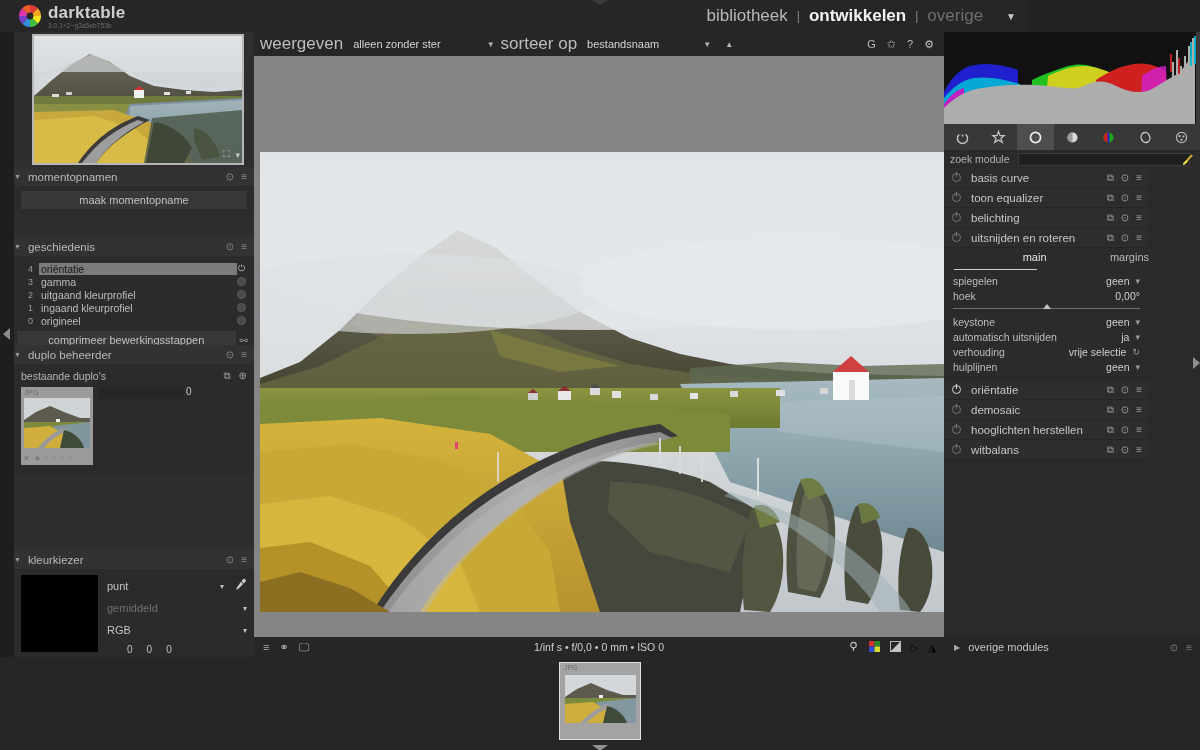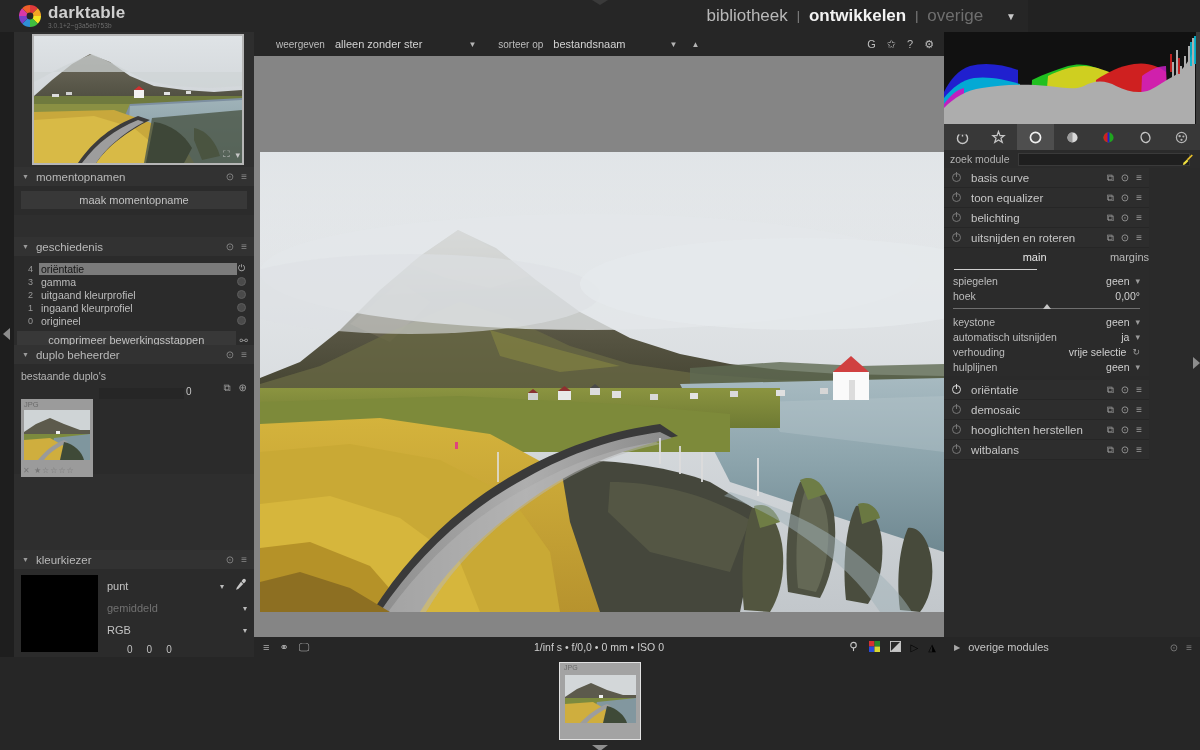--- a/index.html
+++ b/index.html
@@ -45,21 +45,21 @@
                 border-right: 7px solid #8d8d8d; }
 
   
   #nav-preview { position: absolute; left: 18px; top: 2px; width: 212px; height: 131px; background: #b6b6b6; padding: 2px; }
   #nav-img { width: 100%; height: 100%; position: relative; overflow: hidden; }
   #nav-tools { position: absolute; right: 4px; top: 115px; display: flex; gap: 6px; align-items: center; color: #c6c6c6; font-size: 9px; }
 
   
   .sec { width: 240px; background: #2e2e2e; }
   .sec-head {
-    height: 19px; display: flex; align-items: center; padding-left: 8px;
+    height: 19px; display: flex; align-items: center; 
     background: #323232; color: #b9b9b9; font-size: 11.5px;
   }
   .sec-head .tri { font-size: 7px; margin-right: 7px; color: #9a9a9a; }
   .sec-head .hicons { margin-left: auto; margin-right: 7px; display: flex; gap: 7px; color: #8a8a8a; font-size: 10px; }
   .sec-body { padding: 5px 7px 6px 7px; background: #2b2b2b; }
 
   .wide-btn {
     height: 18px; background: #383838; color: #c2c2c2; font-size: 11px;
     display: flex; align-items: center; justify-content: center; width: 100%;
   }
@@ -67,41 +67,41 @@
   
   .hist-list { background: #2b2b2b; }
   .hist-row { height: 13px; display: flex; align-items: center; font-size: 10.5px; color: #bdbdbd; }
   .hist-num { width: 16px; text-align: right; margin-right: 6px; color: #9a9a9a; font-size: 9px; }
   .hist-label { flex: 1; padding-left: 2px; }
   .hist-row.sel .hist-label { background: #7b7b7b; color: #131313; }
   .hist-dot { width: 9px; height: 9px; border-radius: 50%; background: #4a4a4a; border: 1px solid #5d5d5d; margin-right: 2px; }
   .hist-row.sel .hist-dot { background: none; border: none; color: #b9b9b9; font-size: 9px; text-align: center; line-height: 9px; }
 
   
-  .dup-sub { font-size: 10.5px; color: #b5b5b5; display: flex; align-items: flex-start; flex-direction: column; }
+  .dup-sub { font-size: 10.5px; color: #b5b5b5; display: flex; align-items: flex-end; }
   .dup-sub .ic { margin-left: auto; display: flex; gap: 8px; color: #9f9f9f; font-size: 10px; }
   #dup-thumb { width: 72px; height: 78px; background: #9b9b9b; position: relative; }
   #dup-thumb .jpg { position: absolute; left: 3px; top: 1px; font-size: 7.5px; color: #6a6a6a; }
   #dup-thumb .pic { position: absolute; left: 3px; top: 11px; width: 66px; height: 50px; overflow: hidden; }
   #dup-thumb .stars { position: absolute; left: 2px; bottom: 2px; font-size: 8px; color: #777; letter-spacing: 1px; }
   #dup-slider { position: absolute; left: 85px; top: 24px; width: 85px; height: 11px; background: #262626; }
   #dup-val { position: absolute; left: 172px; top: 22px; font-size: 10px; color: #c6c6c6; }
 
   
   #cp-swatch { width: 77px; height: 77px; background: #000; }
   .cp-row { display: flex; align-items: center; height: 22px; font-size: 11px; color: #c2c2c2; }
   .cp-row.dim { color: #717171; }
   .cp-caret { margin-left: auto; color: #bcbcbc; font-size: 8px; }
   .cp-nums { display: flex; gap: 14px; font-size: 10px; color: #c0c0c0; }
   .chk { width: 11px; height: 11px; border: 1px solid #5b5b5b; background: #343434; }
 
   
   #center { position: absolute; left: 254px; top: 32px; width: 690px; height: 625px; background: #2c2c2c; }
   #ctoolbar { position: absolute; left: 0; top: 0; width: 690px; height: 24px; background: #262626; display: flex; align-items: center; }
-  .tb-label { font-size: 10px; color: #bdbdbd; margin-left: 22px; }
+  .tb-label { font-size: 17px; color: #bdbdbd; margin-left: 6px; }
   .tb-value { font-size: 11px; color: #d3d3d3; margin-left: 10px; }
   .tb-caret { color: #b5b5b5; font-size: 8px; margin-left: 46px; }
   .tb-caret2 { color: #b5b5b5; font-size: 8px; margin-left: 44px; }
   #tb-icons { margin-left: auto; margin-right: 10px; display: flex; gap: 11px; align-items: center; color: #bbb; font-size: 11px; }
 
   #canvas { position: absolute; left: 0; top: 24px; width: 690px; height: 590px; background: #858585; }
   #photo { position: absolute; left: 6px; top: 96px; width: 684px; height: 460px; overflow: hidden; background: #8d9aa5; }
 
   #cstatus { position: absolute; left: 0; bottom: 0; width: 690px; height: 20px; background: #262626; display: flex; align-items: center; }
   #cstatus .left-ic { display: flex; gap: 10px; margin-left: 9px; color: #b0b0b0; font-size: 11px; }

